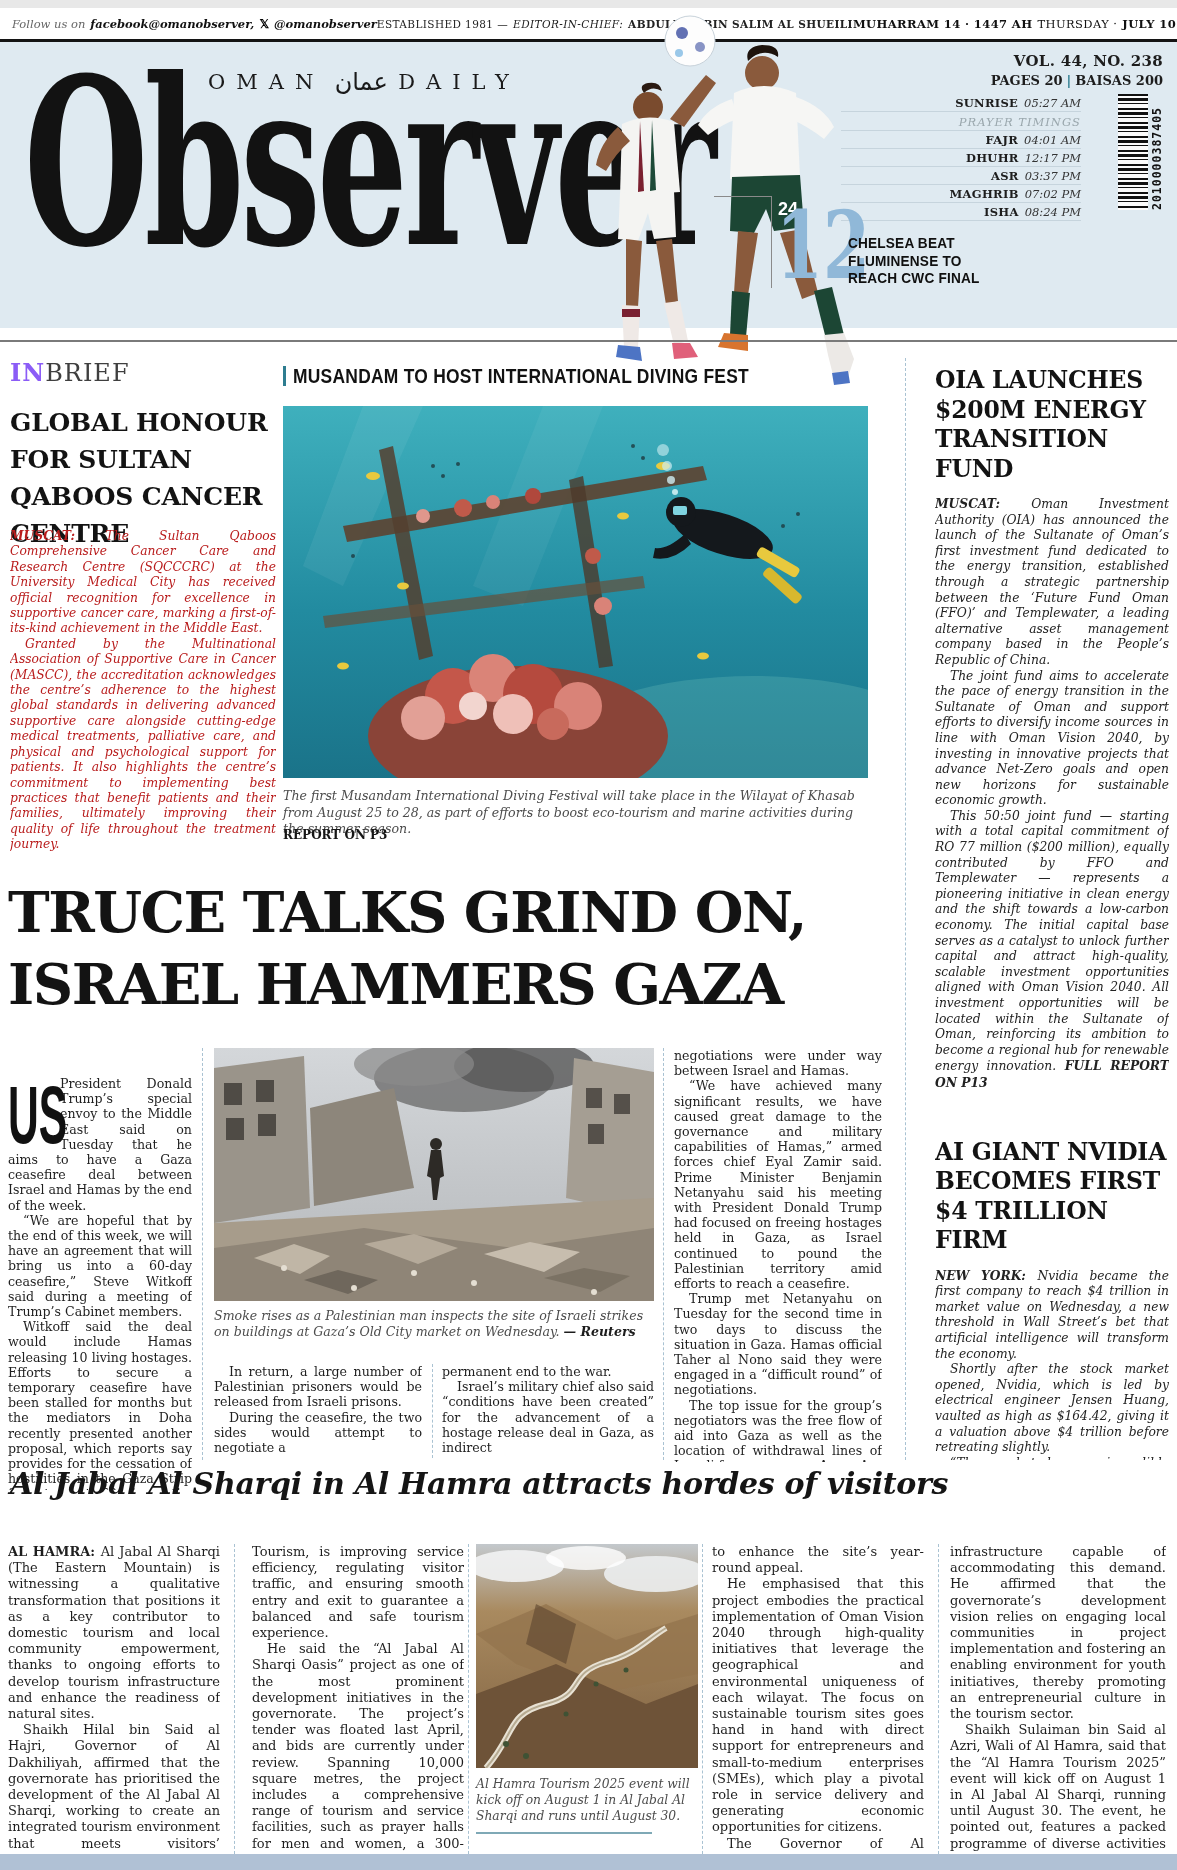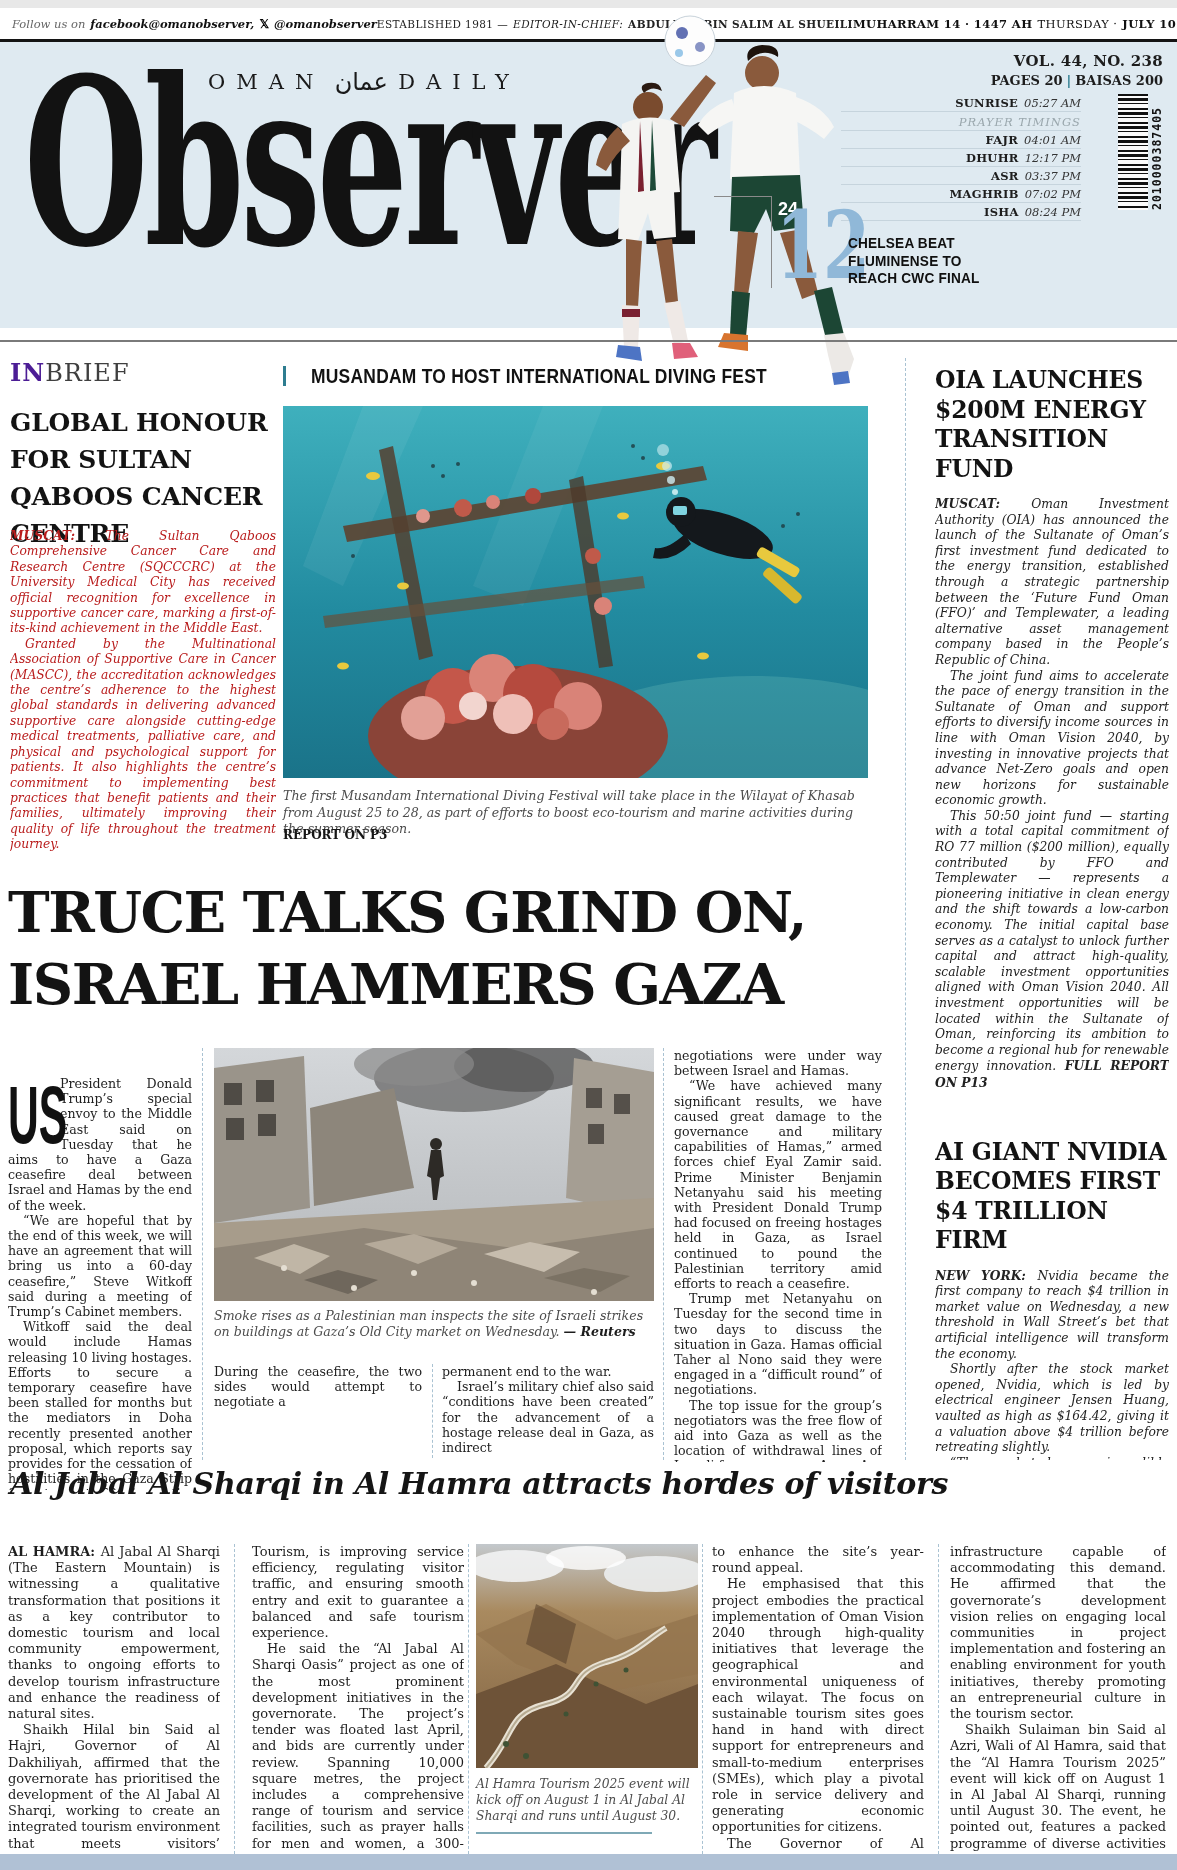--- a/index.html
+++ b/index.html
@@ -44,27 +44,27 @@
 
   
   .news p { margin:0; text-align:justify; }
   .news p + p { text-indent:15px; }
   .news p.ind { text-indent:15px; }
   .lead { font-weight:700; }
   .tail { font-weight:700; }
 
   
   .inbrief-label { position:absolute; left:10px; top:350px; font-size:24px; letter-spacing:1px; }
-  .inbrief-label .in { color:#4c1d95; font-weight:700; }
+  .inbrief-label .in { color:#8b5cf6; font-weight:700; }
   .inbrief-label .brief { color:#3f3f3f; }
   .brief-headline { position:absolute; left:10px; top:396px; width:268px; font-size:25px; line-height:37px; font-weight:700; color:#131313; letter-spacing:-.2px; }
   .brief-body { position:absolute; left:10px; top:520px; width:266px; height:332px; overflow:hidden; font-style:italic; font-size:12.3px; line-height:15.4px; color:#b91c1c; }
 
   
-  .mus-headline { position:absolute; left:283px; top:356px; display:flex; align-items:center; gap:25px; }
+  .mus-headline { position:absolute; left:283px; top:356px; display:flex; align-items:center; gap:7px; }
   .mus-accent { width:3px; height:20px; background:#2e7d90; }
   .cond { display:inline-block; font-family:"Liberation Sans",sans-serif; font-weight:700; transform:scaleX(.85); transform-origin:0 50%; white-space:nowrap; }
   .mus-headline .cond { font-size:20.5px; letter-spacing:.3px; color:#121212; }
   .mus-photo { position:absolute; left:283px; top:398px; width:585px; height:372px; }
   .mus-caption { position:absolute; left:283px; top:780px; width:585px; font-style:italic; font-size:12.6px; line-height:16.5px; color:#4c4c4c; }
   .mus-report { position:absolute; left:283px; top:820px; font-weight:700; font-size:12px; color:#161616; }
 
   
   .vdash { position:absolute; border-left:1px dashed #a9c2d2; }
 
@@ -377,20 +377,21 @@
     <g fill="#2d2a26">
       <circle cx="222" cy="96" r="6"></circle>
       <path d="M217 102 l10 0 3 26 -4 2 -3 22 -4 0 -2 -22 -4 -2z"></path>
     </g>
   </svg>
   <div class="gaza-caption">
     <span>Smoke rises as a Palestinian man inspects the site of Israeli strikes on buildings at Gaza’s Old City market on Wednesday.</span>
     <span class="credit">— Reuters</span>
   </div>
   <div class="gaza-subA gaza-body news">
+      <p class="ind">In return, a large number of Palestinian prisoners would be released from Israeli prisons.</p>
       <p>During the ceasefire, the two sides would attempt to negotiate a</p>
     </div>
   <div class="gaza-subB gaza-body news">
       <p>permanent end to the war.</p>
       <p>Israel’s military chief also said “conditions have been created” for the advancement of a hostage release deal in Gaza, as indirect</p>
     </div>
   <div class="gaza-col3 gaza-body news">
       <p>negotiations were under way between Israel and Hamas.</p>
       <p>“We have achieved many significant results, we have caused great damage to the governance and military capabilities of Hamas,” armed forces chief Eyal Zamir said. Prime Minister Benjamin Netanyahu said his meeting with President Donald Trump had focused on freeing hostages held in Gaza, as Israel continued to pound the Palestinian territory amid efforts to reach a ceasefire.</p>
       <p>Trump met Netanyahu on Tuesday for the second time in two days to discuss the situation in Gaza. Hamas official Taher al Nono said they were engaged in a “difficult round” of negotiations.</p>

